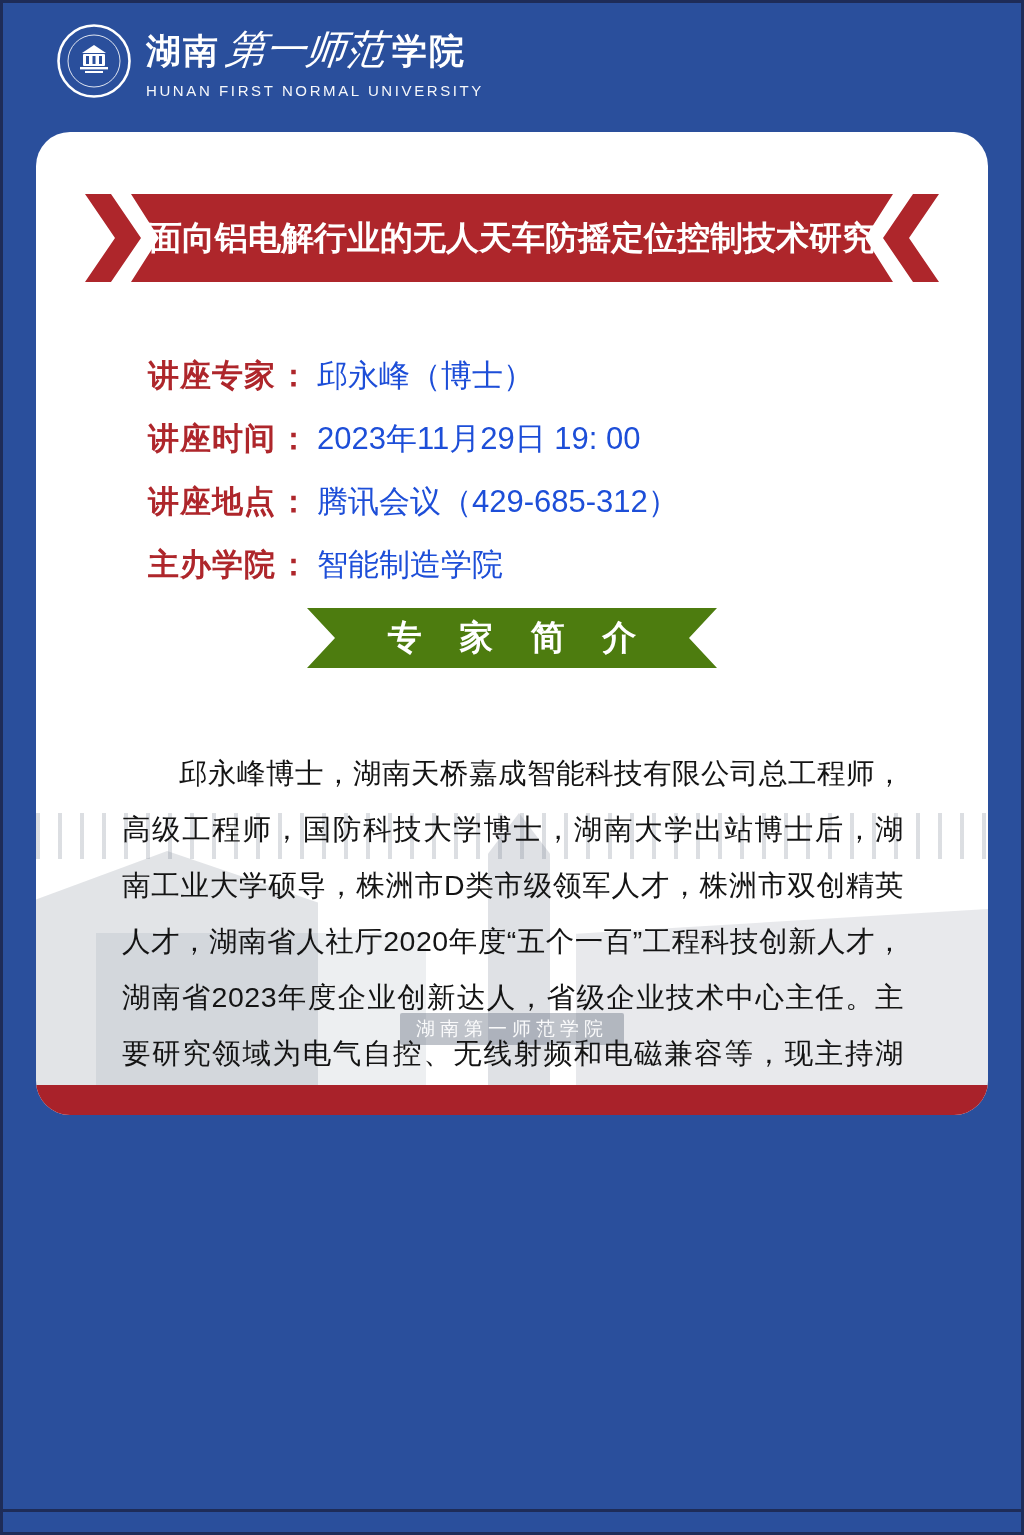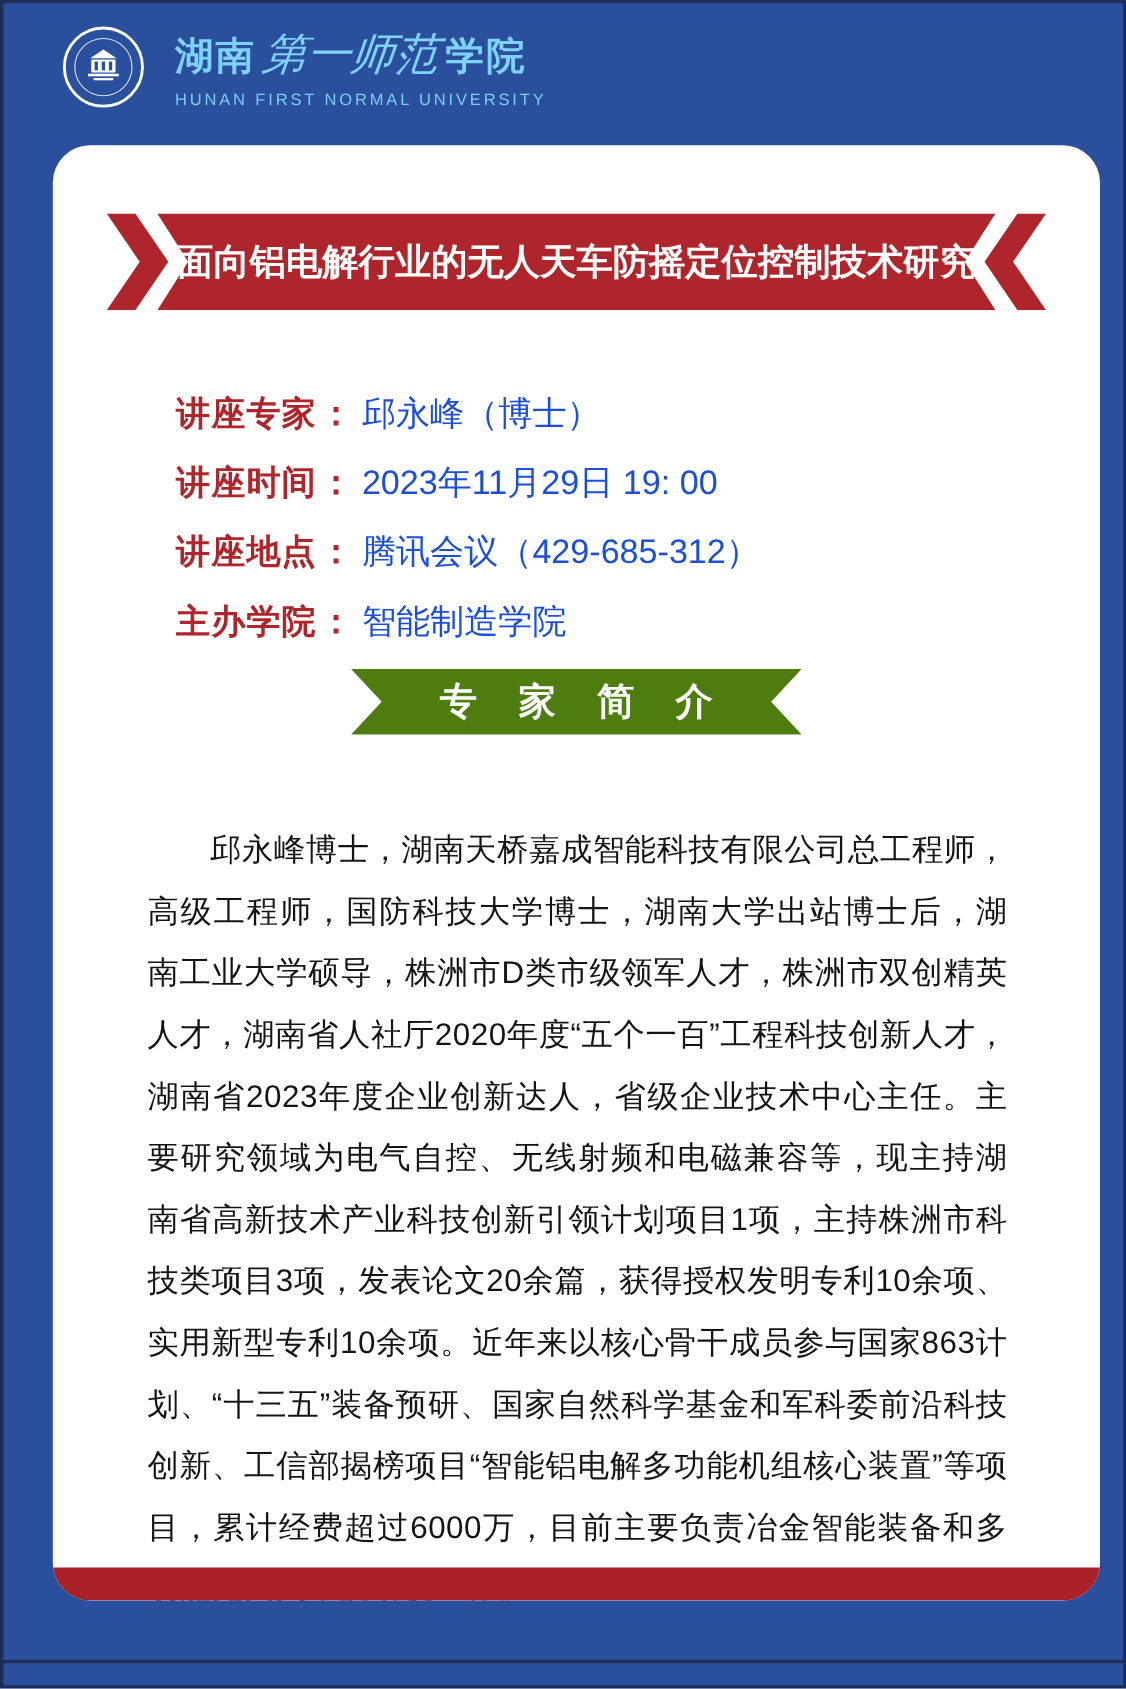--- a/index.html
+++ b/index.html
@@ -8,28 +8,28 @@
     background:#2a4f9c;
     font-family:"Liberation Sans","DejaVu Sans",sans-serif;
   }
   .frame{position:absolute;inset:0;border:3px solid #1e2c58;pointer-events:none;z-index:40;}
   .bottom-rule{position:absolute;left:0;top:1509px;width:100%;height:3px;background:#1e2c58;z-index:39;}
 
   
   .header{position:absolute;left:0;top:0;width:100%;height:132px;}
   .logo-wrap{position:absolute;left:56px;top:22px;display:flex;align-items:center;}
   .logo-circle{width:76px;height:76px;flex:0 0 auto;}
-  .logo-text{margin-left:27px;color:#7dd3fc;}
+  .logo-text{margin-left:14px;color:#ffffff;}
   .logo-zh{font-size:35px;font-weight:bold;letter-spacing:2px;display:flex;align-items:baseline;white-space:nowrap;}
   .logo-zh .script{font-weight:normal;font-style:italic;transform:skewX(-6deg);font-size:40px;margin:0 6px;letter-spacing:0;}
   .logo-en{font-size:15px;letter-spacing:2.6px;margin-top:5px;font-weight:normal;opacity:.96;white-space:nowrap;}
   .lecture-badge{position:absolute;right:62px;top:44px;color:#fff;font-size:48px;font-weight:bold;letter-spacing:5px;white-space:nowrap;}
 
   
-  .card{position:absolute;left:48px;top:132px;width:952px;height:1323px;background:#fff;border-radius:34px;overflow:hidden;z-index:2;}
+  .card{position:absolute;left:36px;top:132px;width:952px;height:983px;background:#fff;border-radius:34px;overflow:hidden;z-index:2;}
 
   
   .title-banner{position:absolute;left:50%;transform:translateX(-50%);top:62px;width:854px;height:88px;}
   .title-banner svg{position:absolute;inset:0;width:100%;height:100%;}
   .title-text{position:absolute;inset:0;display:flex;align-items:center;justify-content:center;
     color:#fff;font-size:33px;font-weight:bold;white-space:nowrap;z-index:2;}
 
   
   .details{position:absolute;left:112px;top:212px;}
   .detail-row{display:flex;align-items:center;height:63px;font-size:31px;white-space:nowrap;}
@@ -133,20 +133,29 @@
       <span class="detail-label">主办学院</span>
       <span class="detail-colon">：</span>
       <span class="detail-value">智能制造学院</span>
     </div>
   </div>
 
   <div class="section-ribbon">专 家 简 介</div>
 
   <p class="bio">邱永峰博士，湖南天桥嘉成智能科技有限公司总工程师，高级工程师，国防科技大学博士，湖南大学出站博士后，湖南工业大学硕导，株洲市D类市级领军人才，株洲市双创精英人才，湖南省人社厅2020年度“五个一百”工程科技创新人才，湖南省2023年度企业创新达人，省级企业技术中心主任。主要研究领域为电气自控、无线射频和电磁兼容等，现主持湖南省高新技术产业科技创新引领计划项目1项，主持株洲市科技类项目3项，发表论文20余篇，获得授权发明专利10余项、实用新型专利10余项。近年来以核心骨干成员参与国家863计划、“十三五”装备预研、国家自然科学基金和军科委前沿科技创新、工信部揭榜项目“智能铝电解多功能机组核心装置”等项目，累计经费超过6000万，目前主要负责冶金智能装备和多功能无人天车的研发工作。</p>
 
+  <div class="campus-photo">
+    <div class="ph ph-bldg-left"></div>
+    <div class="ph ph-bldg-left2"></div>
+    <div class="ph ph-tower"></div>
+    <div class="ph ph-bldg-right"></div>
+    <div class="ph-fence ph" style="background:none;"></div>
+    <div class="ph-fence"></div>
+    <div class="photo-sign">湖南第一师范学院</div>
+  </div>
 
   <div class="red-band"></div>
 </div>
 
 <div class="footer-slogan">诚 / 邀 / 各 / 位 / 同 / 仁 / 参 / 会</div>
 
 <div class="bottom-rule"></div>
 <div class="frame"></div>
 
 </body></html>

